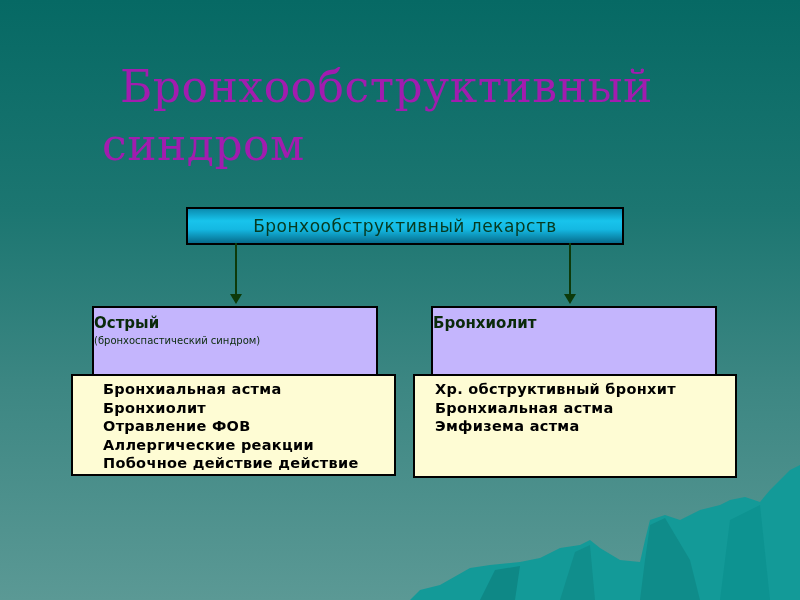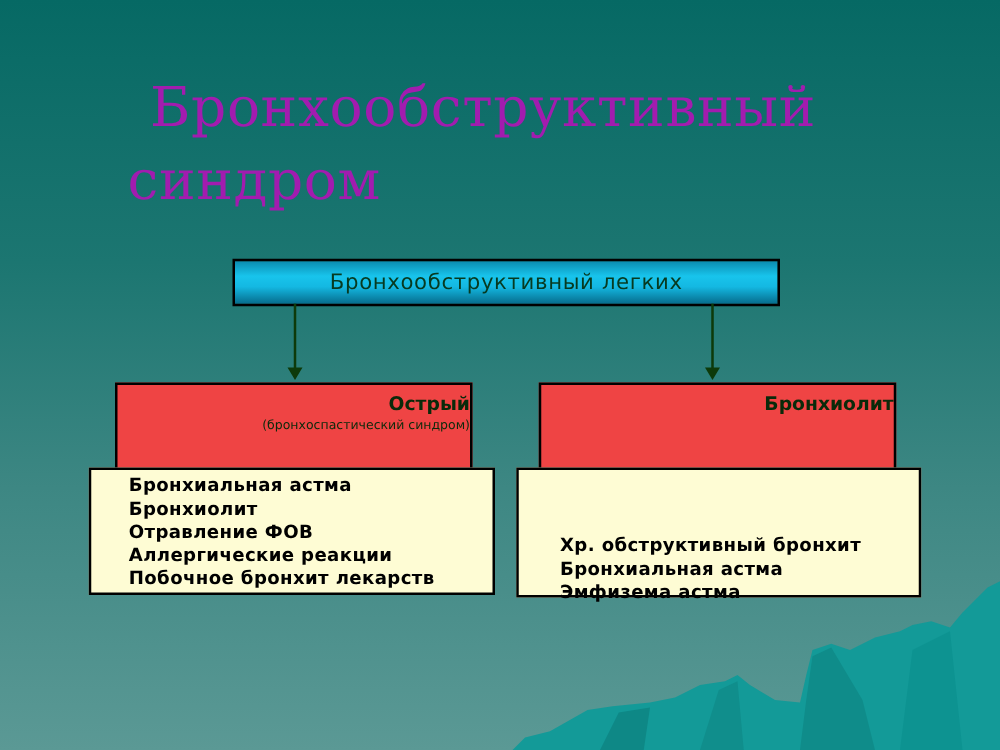--- a/index.html
+++ b/index.html
@@ -21,22 +21,22 @@
       display: flex; align-items: center; justify-content: center;
       font-size: 17px; color: #073a20; letter-spacing: 0.5px;
     }
     .line { position: absolute; width: 2px; background: #0d3a0a; }
     .arrow {
       position: absolute; width: 0; height: 0;
       border-left: 6px solid transparent; border-right: 6px solid transparent;
       border-top: 10px solid #0d3a0a;
     }
     .head {
-      position: absolute; background: #ef4444; border: 2px solid #000;
-      text-align: right; color: #0a2a0a;
+      position: absolute; background: #c4b5fd; border: 2px solid #000;
+      text-align: left; color: #0a2a0a;
     }
     .head .t { font-weight: bold; font-size: 15px; margin-top: 6px; }
     .head .s { font-size: 10px; margin-top: 3px; }
     .list {
       position: absolute; background: #fefcd4; border: 2px solid #000;
       color: #000000; font-size: 14.5px; font-weight: bold; line-height: 18.5px;
       letter-spacing: 0.3px;
     }
     .list ul { list-style: none; margin: 0; padding: 0; }
     .mountains { position: absolute; left: 0; top: 0; }
@@ -51,44 +51,44 @@
   <path d="M720 600 L730 520 L760 505 L770 600 Z" fill="#0d9391"></path>
   <path d="M560 600 L575 552 L590 545 L595 600 Z" fill="#108e8c"></path>
 </svg>
 
 <div class="title">
   <span class="l1">Бронхообструктивный</span>
   <span>синдром</span>
 </div>
 
 <div class="root">
-  <span>Бронхообструктивный легких</span>
+  <span>Бронхообструктивный лекарств</span>
 </div>
 
 <div class="line" style="left:235px; top:243px; height:52px;"></div>
 <div class="arrow" style="left:230px; top:294px;"></div>
 <div class="line" style="left:569px; top:243px; height:52px;"></div>
 <div class="arrow" style="left:564px; top:294px;"></div>
 
 <div class="head" style="left:92px; top:306px; width:282px; height:72px;">
   <div class="t">Острый</div>
   <div class="s">(бронхоспастический синдром)</div>
 </div>
 <div class="list" style="left:71px; top:374px; width:321px; height:98px;">
   <ul style="padding:4px 0 0 30px;">
     <li>Бронхиальная астма</li>
     <li>Бронхиолит</li>
     <li>Отравление ФОВ</li>
     <li>Аллергические реакции</li>
-    <li>Побочное бронхит лекарств</li>
+    <li>Побочное действие действие</li>
   </ul>
 </div>
 
 <div class="head" style="left:431px; top:306px; width:282px; height:72px;">
   <div class="t">Бронхиолит</div>
 </div>
 <div class="list" style="left:413px; top:374px; width:320px; height:100px;">
-  <ul style="padding:4px 0 0 33px;margin-top:48px;">
+  <ul style="padding:4px 0 0 20px;">
     <li>Хр. обструктивный бронхит</li>
     <li>Бронхиальная астма</li>
     <li>Эмфизема астма</li>
   </ul>
 </div>
 
 </body></html>

